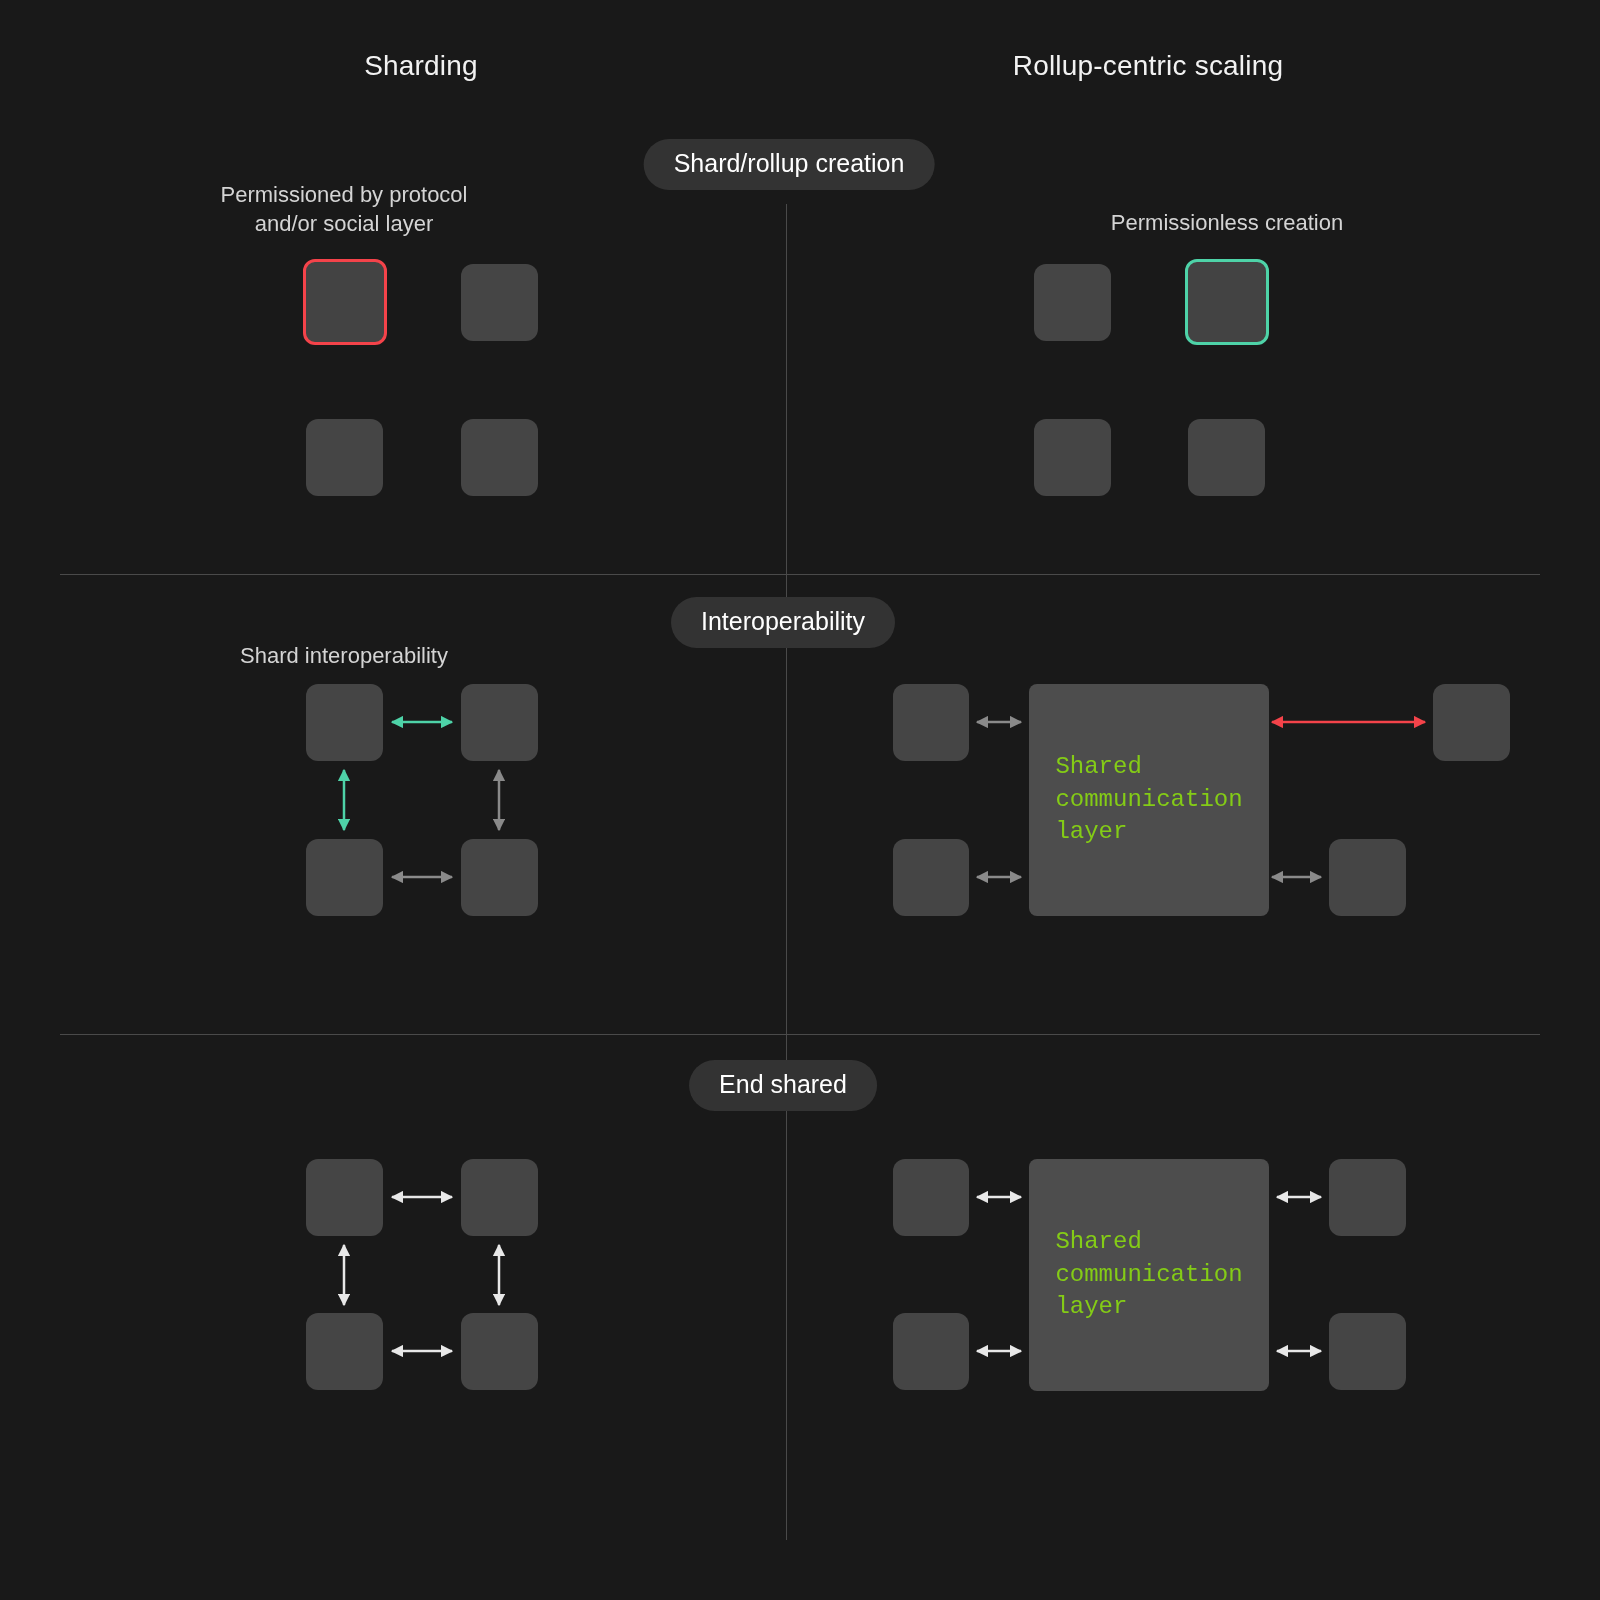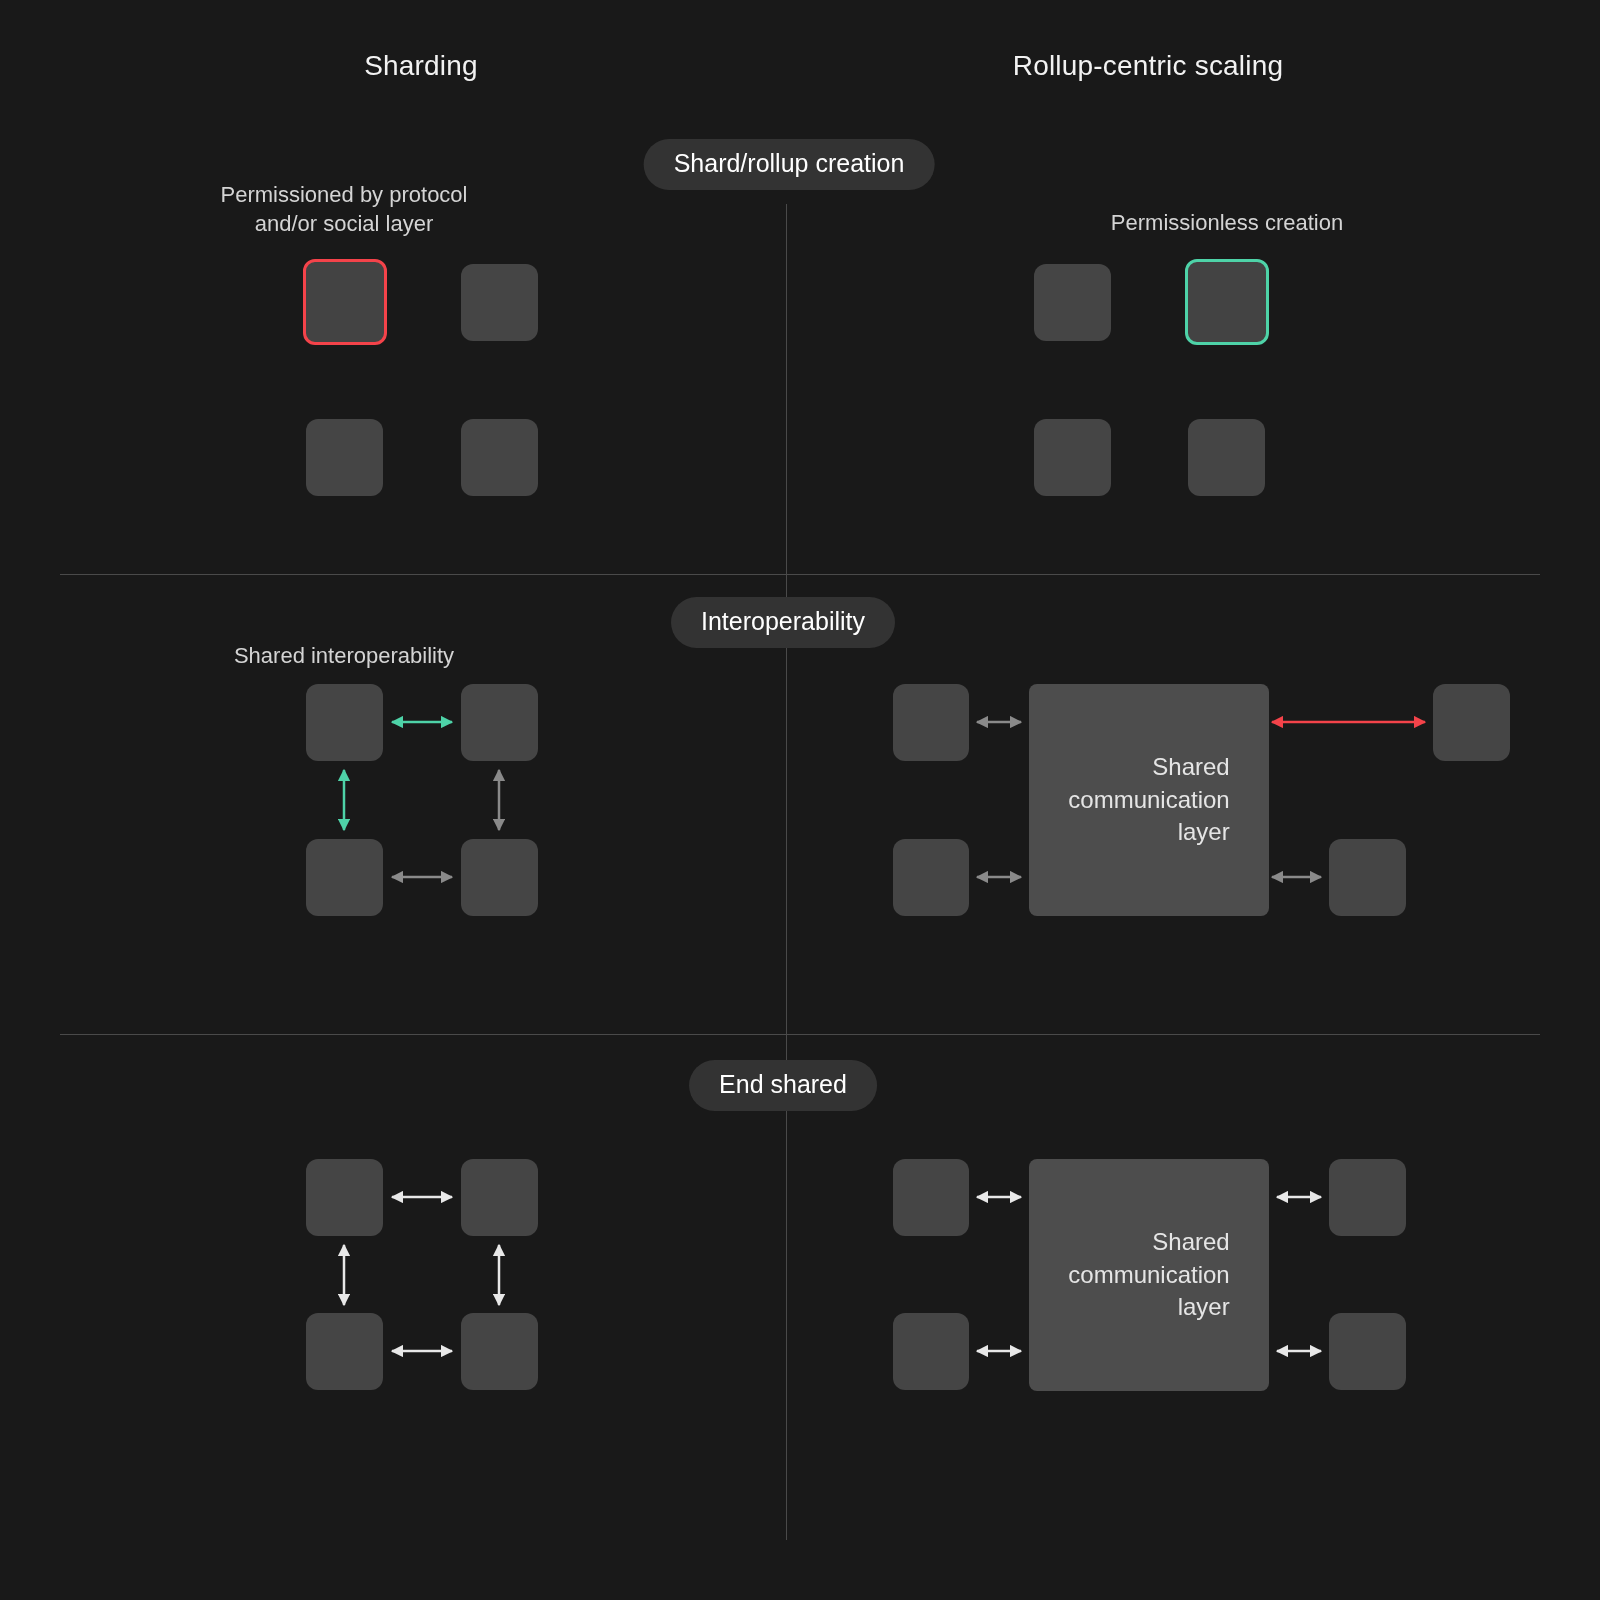--- a/index.html
+++ b/index.html
@@ -82,25 +82,26 @@
     background: #434343;
   }
   .node.hub {
     background: #4d4d4d;
     border-radius: 8px;
     display: flex;
     align-items: center;
     justify-content: center;
   }
   .hub-text {
-    color: #e5e5e5;
+    color: #84cc16;
     font-size: 24px;
     line-height: 1.35;
-    text-align: right;
+    text-align: left;
     white-space: pre-line;
+    font-family: Liberation Mono, monospace;
   }
 
   
   .arrow-layer {
     position: absolute;
     left: 0;
     top: 0;
     width: 1600px;
     height: 1600px;
     pointer-events: none;
@@ -135,21 +136,21 @@
   <div class="node outline-red" style="left:303px; top:259px; width:84px; height:86px;"></div>
   <div class="node" style="left:461px; top:264px; width:77px; height:77px;"></div>
   <div class="node" style="left:306px; top:419px; width:77px; height:77px;"></div>
   <div class="node" style="left:461px; top:419px; width:77px; height:77px;"></div>
 
   <div class="node" style="left:1034px; top:264px; width:77px; height:77px;"></div>
   <div class="node outline-green" style="left:1185px; top:259px; width:84px; height:86px;"></div>
   <div class="node" style="left:1034px; top:419px; width:77px; height:77px;"></div>
   <div class="node" style="left:1188px; top:419px; width:77px; height:77px;"></div>
 
-  <div class="sublabel" style="left:344px; top:641px; width:460px;">Shared interoperability</div>
+  <div class="sublabel" style="left:344px; top:641px; width:460px;">Shard interoperability</div>
 
 
   <div class="node" style="left:306px; top:684px; width:77px; height:77px;"></div>
   <div class="node" style="left:461px; top:684px; width:77px; height:77px;"></div>
   <div class="node" style="left:306px; top:839px; width:77px; height:77px;"></div>
   <div class="node" style="left:461px; top:839px; width:77px; height:77px;"></div>
 
   <div class="node" style="left:893px; top:684px; width:76px; height:77px;"></div>
   <div class="node" style="left:893px; top:839px; width:76px; height:77px;"></div>
   <div class="node hub" style="left:1029px; top:684px; width:240px; height:232px;">

